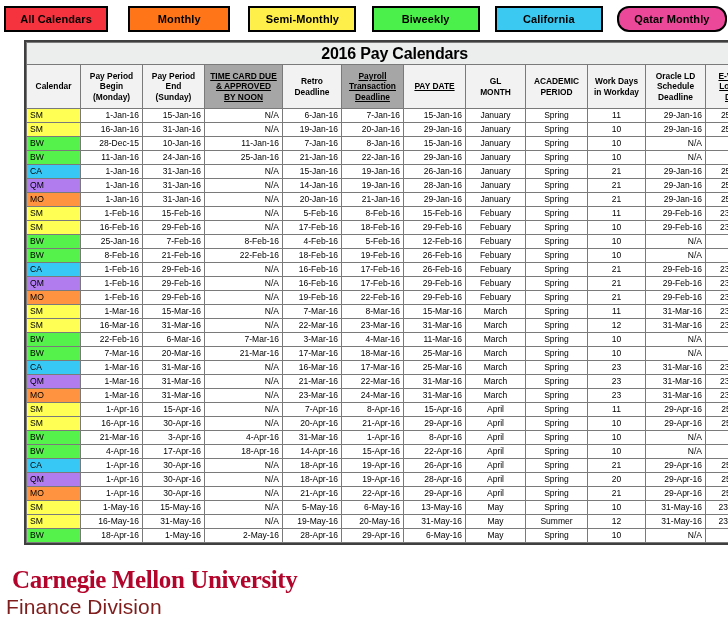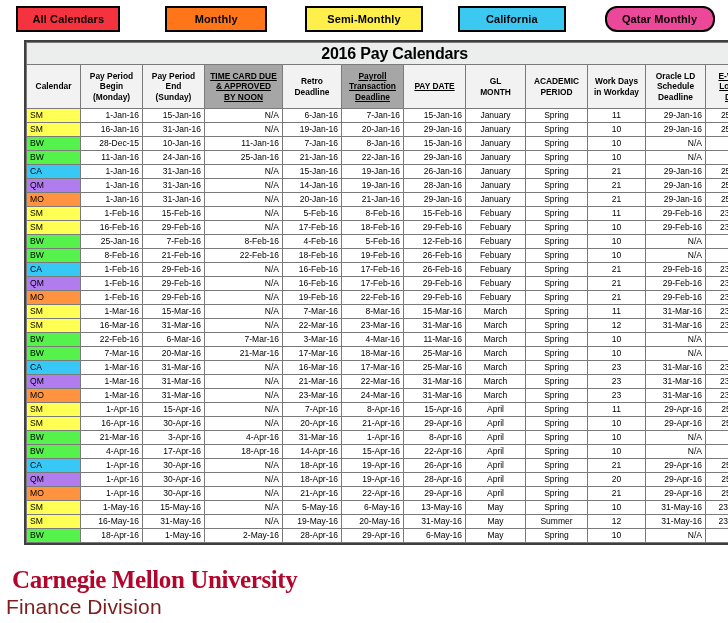--- a/index.html
+++ b/index.html
@@ -144,21 +144,24 @@
 <div id="page">
 
   <div id="tabs">
       <div class="tab-slot">
         <div class="tab-btn" style="background: rgb(245, 51, 63); width: 104px;">All Calendars</div>
       </div>
       <div class="tab-slot">
         <div class="tab-btn" style="background: rgb(255, 117, 24); width: 102px;">Monthly</div>
       </div>
       <div class="tab-slot">
-        <div class="tab-btn" style="background: rgb(255, 239, 74); width: 118px;">Semi-Monthly</div>
+        <div class="tab-btn" style="background: rgb(255, 239, 74); width: 108px;">Semi-Monthly</div>
+      </div>
+      <div class="tab-slot">
+        <div class="tab-btn" style="background: rgb(76, 240, 74); width: 108px;">Biweekly</div>
       </div>
       <div class="tab-slot">
         <div class="tab-btn" style="background: rgb(59, 201, 242); width: 108px;">California</div>
       </div>
       <div class="tab-slot">
         <div class="tab-btn" style="background: #ec4899; width: 110px; border-radius: 12px;">Qatar Monthly</div>
       </div>
     </div>
 
   <div id="sheet">

